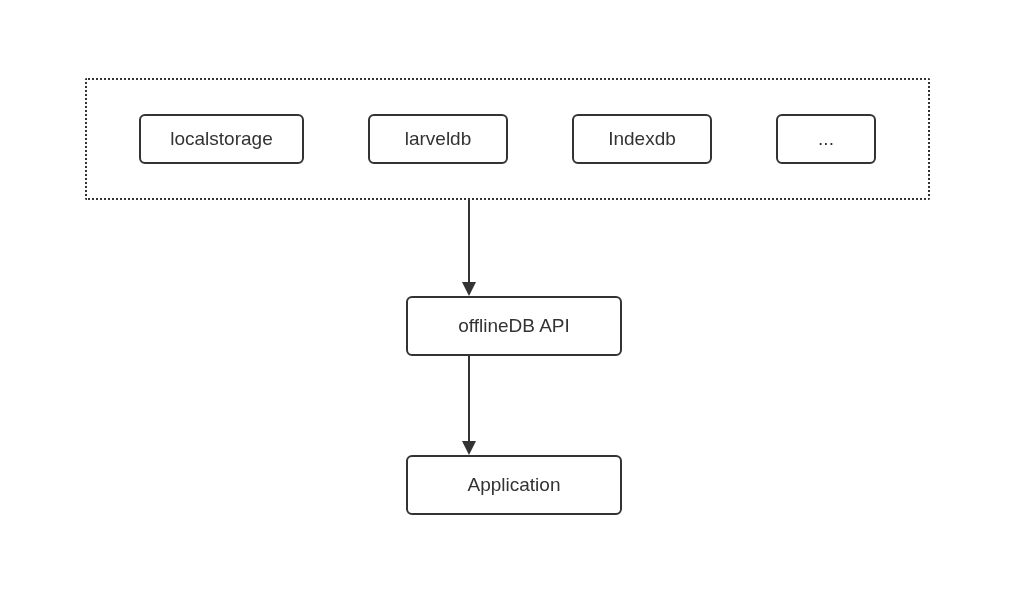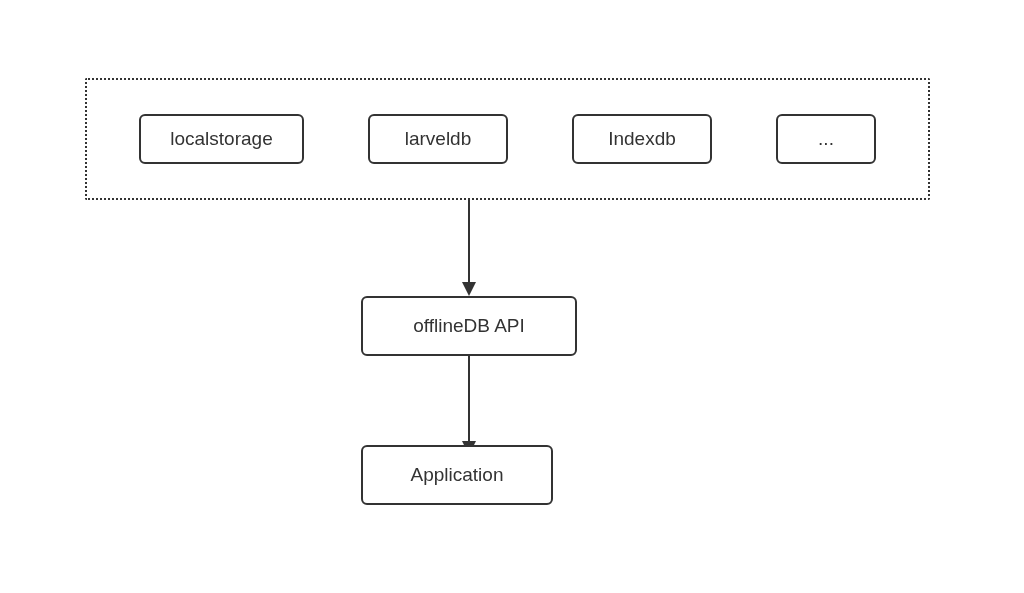--- a/index.html
+++ b/index.html
@@ -27,20 +27,21 @@
     .box {
       position: absolute;
       border: 2px solid #333;
       border-radius: 6px;
       display: flex;
       align-items: center;
       justify-content: center;
       font-size: 19px;
       color: #333;
       background: #fff;
+      margin-left: 45px;
     }
     .inner-box {
       border: 2px solid #333;
       border-radius: 6px;
       display: flex;
       align-items: center;
       justify-content: center;
       font-size: 19px;
       color: #333;
       background: #fff;
@@ -81,15 +82,15 @@
 <div class="arrow-line" style="left:468px; top:200px; height:82px;"></div>
 <div class="arrow-head" style="left:462px; top:282px;"></div>
 
 <div class="box" style="left:361px; top:296px; width:216px; height:60px;">
   <span>offlineDB  API</span>
 </div>
 
 <div class="arrow-line" style="left:468px; top:356px; height:85px;"></div>
 <div class="arrow-head" style="left:462px; top:441px;"></div>
 
-<div class="box" style="left:361px; top:445px; width:192px; height:60px;">
+<div class="box" style="left:361px; top:455px; width:216px; height:60px;">
   <span>Application</span>
 </div>
 
 </body></html>

